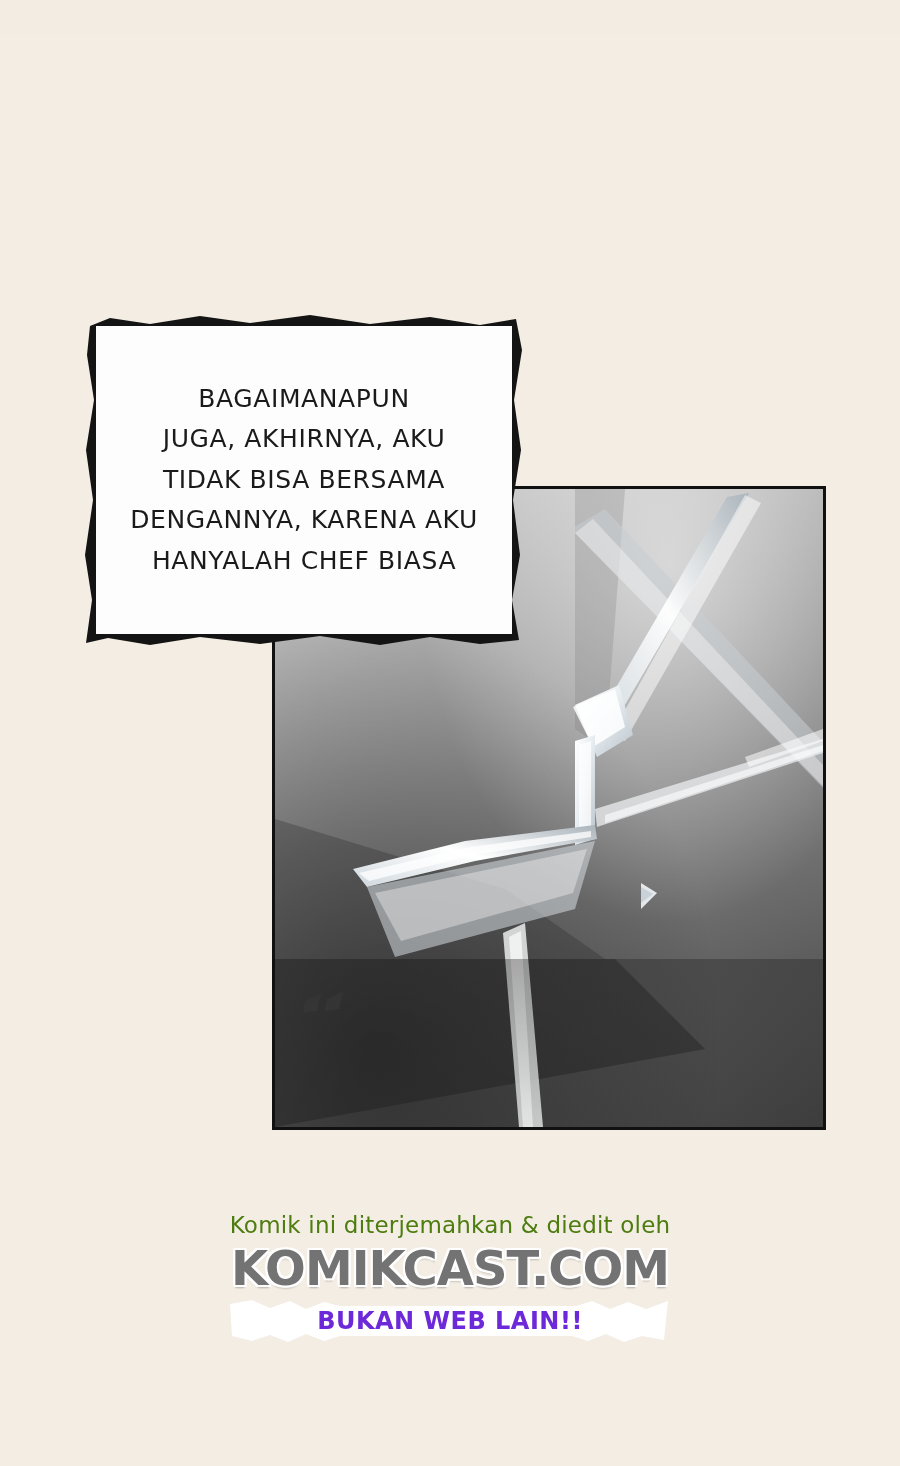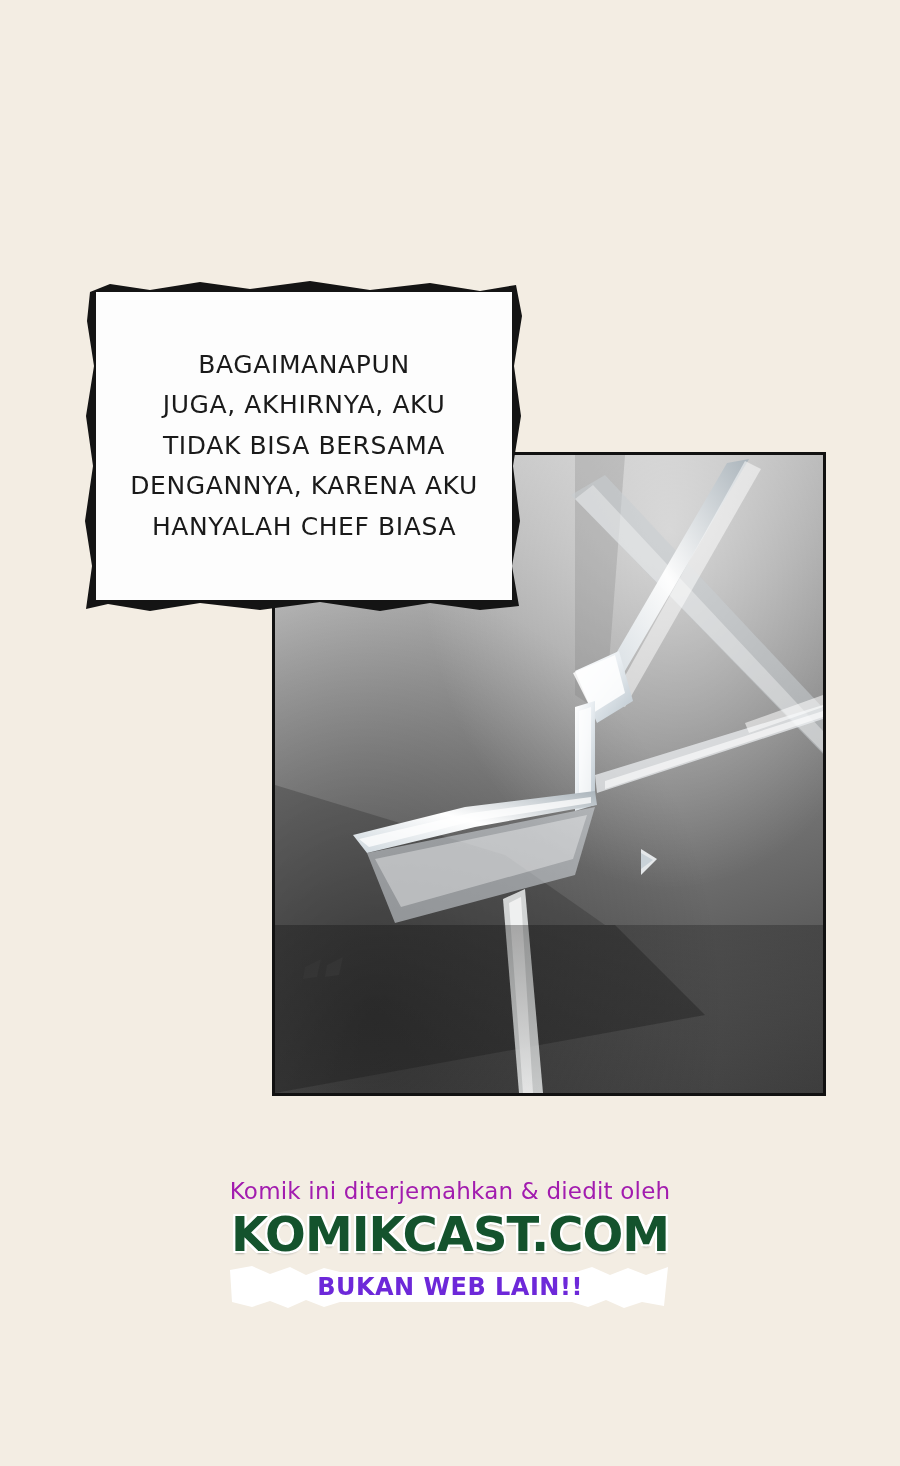--- a/index.html
+++ b/index.html
@@ -12,20 +12,21 @@
     background: #f2ece2;
     font-family: "Liberation Sans", sans-serif;
     position: relative;
     overflow: hidden;
   }
 
   #page {
     position: absolute;
     inset: 0;
     background: #f3ede3;
+    margin-top: 34px;
   }
 
   
   .art-panel {
     position: absolute;
     left: 272px;
     top: 452px;
     width: 548px;
     height: 638px;
     border: 3px solid #111111;
@@ -88,30 +89,30 @@
   .credits {
     position: absolute;
     left: 0;
     right: 0;
     top: 1178px;
     text-align: center;
   }
   .credit-line {
     font-family: "DejaVu Sans", sans-serif;
     font-size: 23px;
-    color: #a21caf;
+    color: #4d7c0f;
     letter-spacing: 0.2px;
   }
   .brand {
     margin-top: 2px;
     font-family: "DejaVu Sans", sans-serif;
     font-weight: bold;
     font-size: 48px;
     letter-spacing: -1px;
-    color: #14532d;
+    color: #737373;
     text-shadow:
       -2px 0 0 #ffffff, 2px 0 0 #ffffff, 0 -2px 0 #ffffff, 0 2px 0 #ffffff,
       -2px -2px 0 #ffffff, 2px -2px 0 #ffffff, -2px 2px 0 #ffffff, 2px 2px 0 #ffffff,
       0 3px 2px rgba(0,0,0,0.25);
   }
   .ribbon-wrap {
     position: relative;
     width: 440px;
     margin: 2px auto 0;
     height: 46px;

